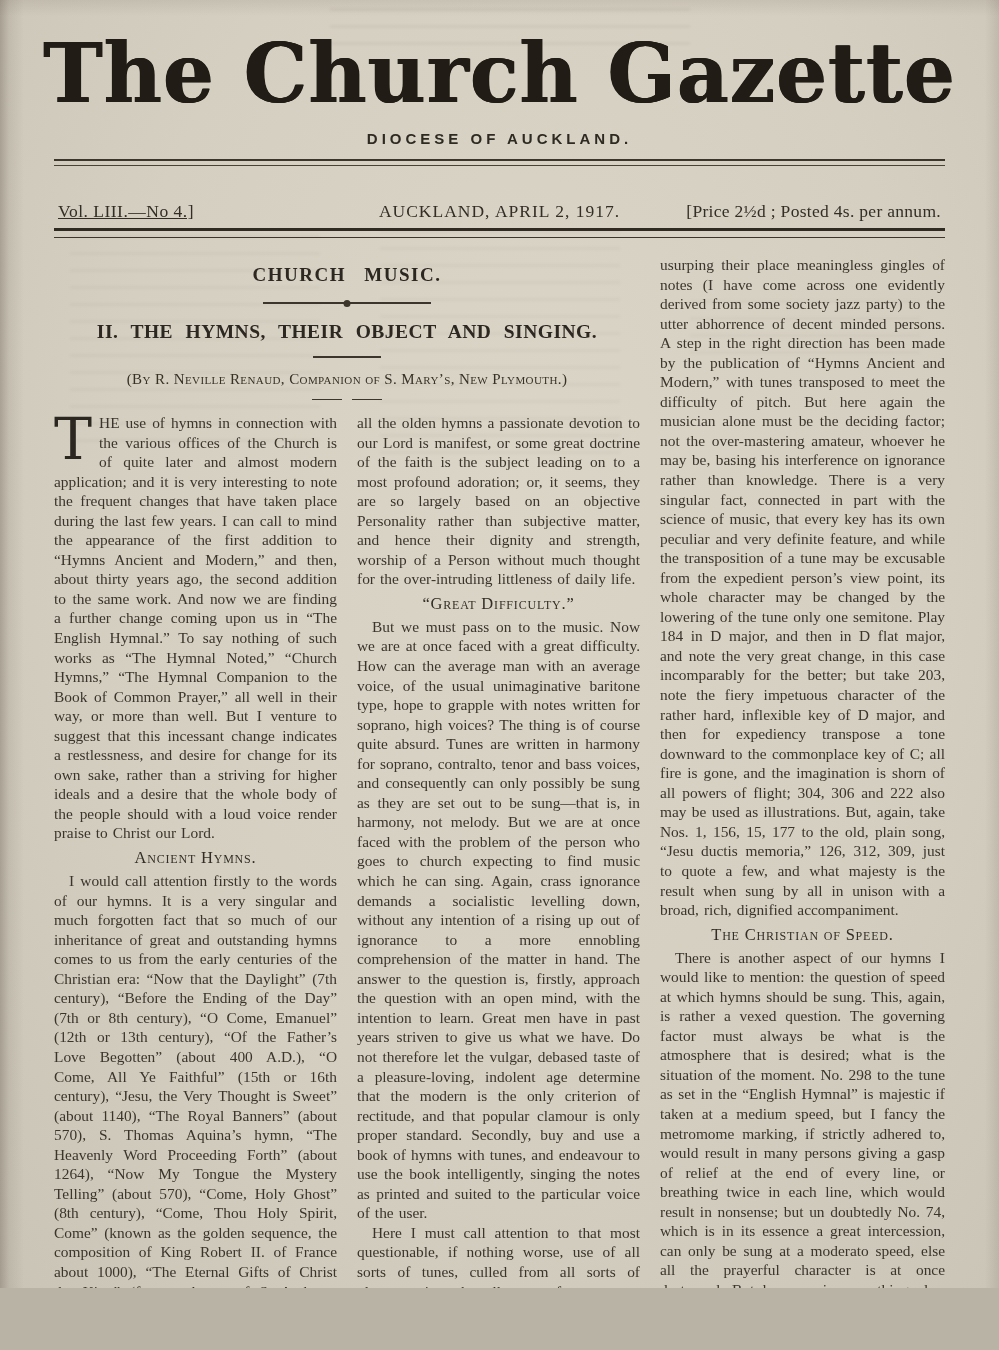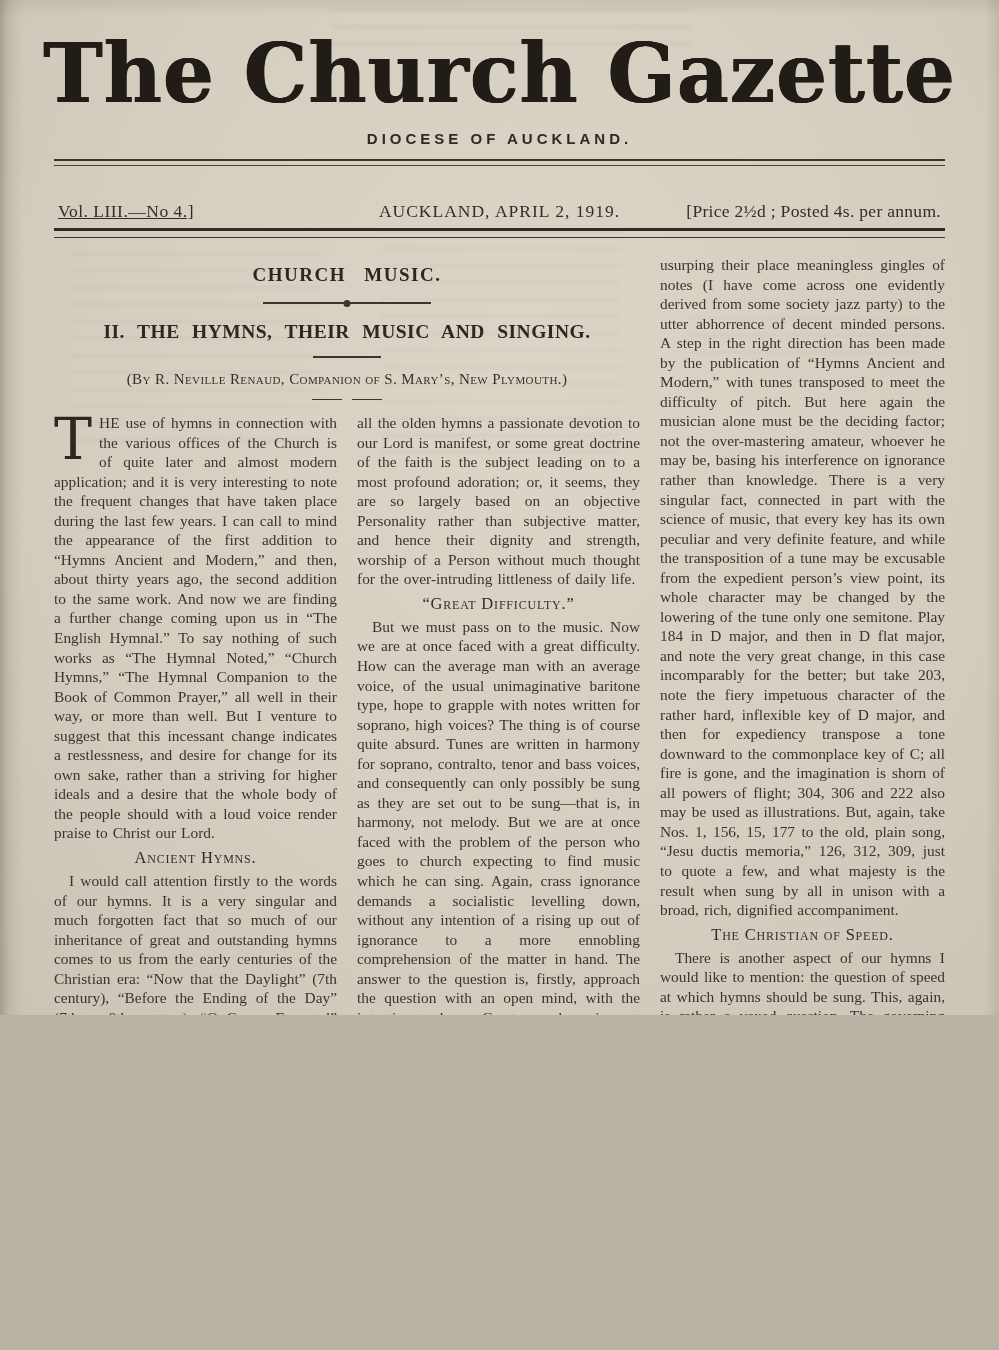--- a/index.html
+++ b/index.html
@@ -1,18 +1,18 @@
 <!DOCTYPE html>
 <html><head>
 <meta charset="utf-8">
 <style>
   html,body{margin:0;padding:0;background:#b9b3a6;}
   .page{
     position:relative;
-    width:999px;height:1015px;
+    width:999px;height:1288px;
     overflow:hidden;
     box-sizing:border-box;
     font-family:"Liberation Serif", serif;
     color:#3a342b;
     background:
       linear-gradient(90deg, rgba(74,64,52,.30) 0px, rgba(74,64,52,.10) 9px, rgba(0,0,0,0) 24px),
       linear-gradient(180deg, rgba(74,64,52,.10) 0px, rgba(0,0,0,0) 16px),
       linear-gradient(270deg, rgba(74,64,52,.12) 0px, rgba(0,0,0,0) 14px),
       radial-gradient(ellipse at 52% 38%, #dbd5c8 0%, #d5cfc2 55%, #cac4b6 100%);
   }
@@ -130,33 +130,33 @@
 
   <div class="masthead">
     <div class="masthead-title">The Church Gazette</div>
     <div class="diocese">DIOCESE OF AUCKLAND.</div>
   </div>
 
   <div class="rules-wrap">
     <div class="rule-double-thin"></div>
     <div class="vol-row">
       <span class="vol-left">Vol. LIII.—No 4.]</span>
-      <span class="vol-center">AUCKLAND, APRIL 2, 1919.</span>
+      <span class="vol-center">AUCKLAND, APRIL 2, 1917.</span>
       <span class="vol-right">[Price 2½d ; Posted 4s. per annum.</span>
     </div>
     <div class="rule-double-heavy"></div>
   </div>
 
   <div class="main">
 
     <div class="left-zone">
       <div class="article-header">
         <div class="article-title">CHURCH MUSIC.</div>
         <div class="divider-dot"></div>
-        <div class="article-subtitle">II. THE HYMNS, THEIR MUSIC AND SINGING.</div>
+        <div class="article-subtitle">II. THE HYMNS, THEIR OBJECT AND SINGING.</div>
         <div class="short-rule"></div>
         <div class="byline">(By R. Neville Renaud, Companion of S. Mary’s, New Plymouth.)</div>
         <div class="byline-rules">
             <span></span>
             <span></span>
           </div>
       </div>
       <div class="two-cols">
         <div class="col">
             <p class="body-para"><span class="dropcap">T</span>HE use of hymns in connection with the various offices of the Church is of quite later and almost modern application; and it is very interesting to note the frequent changes that have taken place during the last few years. I can call to mind the appearance of the first addition to “Hymns Ancient and Modern,” and then, about thirty years ago, the second addition to the same work. And now we are finding a further change coming upon us in “The English Hymnal.” To say nothing of such works as “The Hymnal Noted,” “Church Hymns,” “The Hymnal Companion to the Book of Common Prayer,” all well in their way, or more than well. But I venture to suggest that this incessant change indicates a restlessness, and desire for change for its own sake, rather than a striving for higher ideals and a desire that the whole body of the people should with a loud voice render praise to Christ our Lord.</p>

